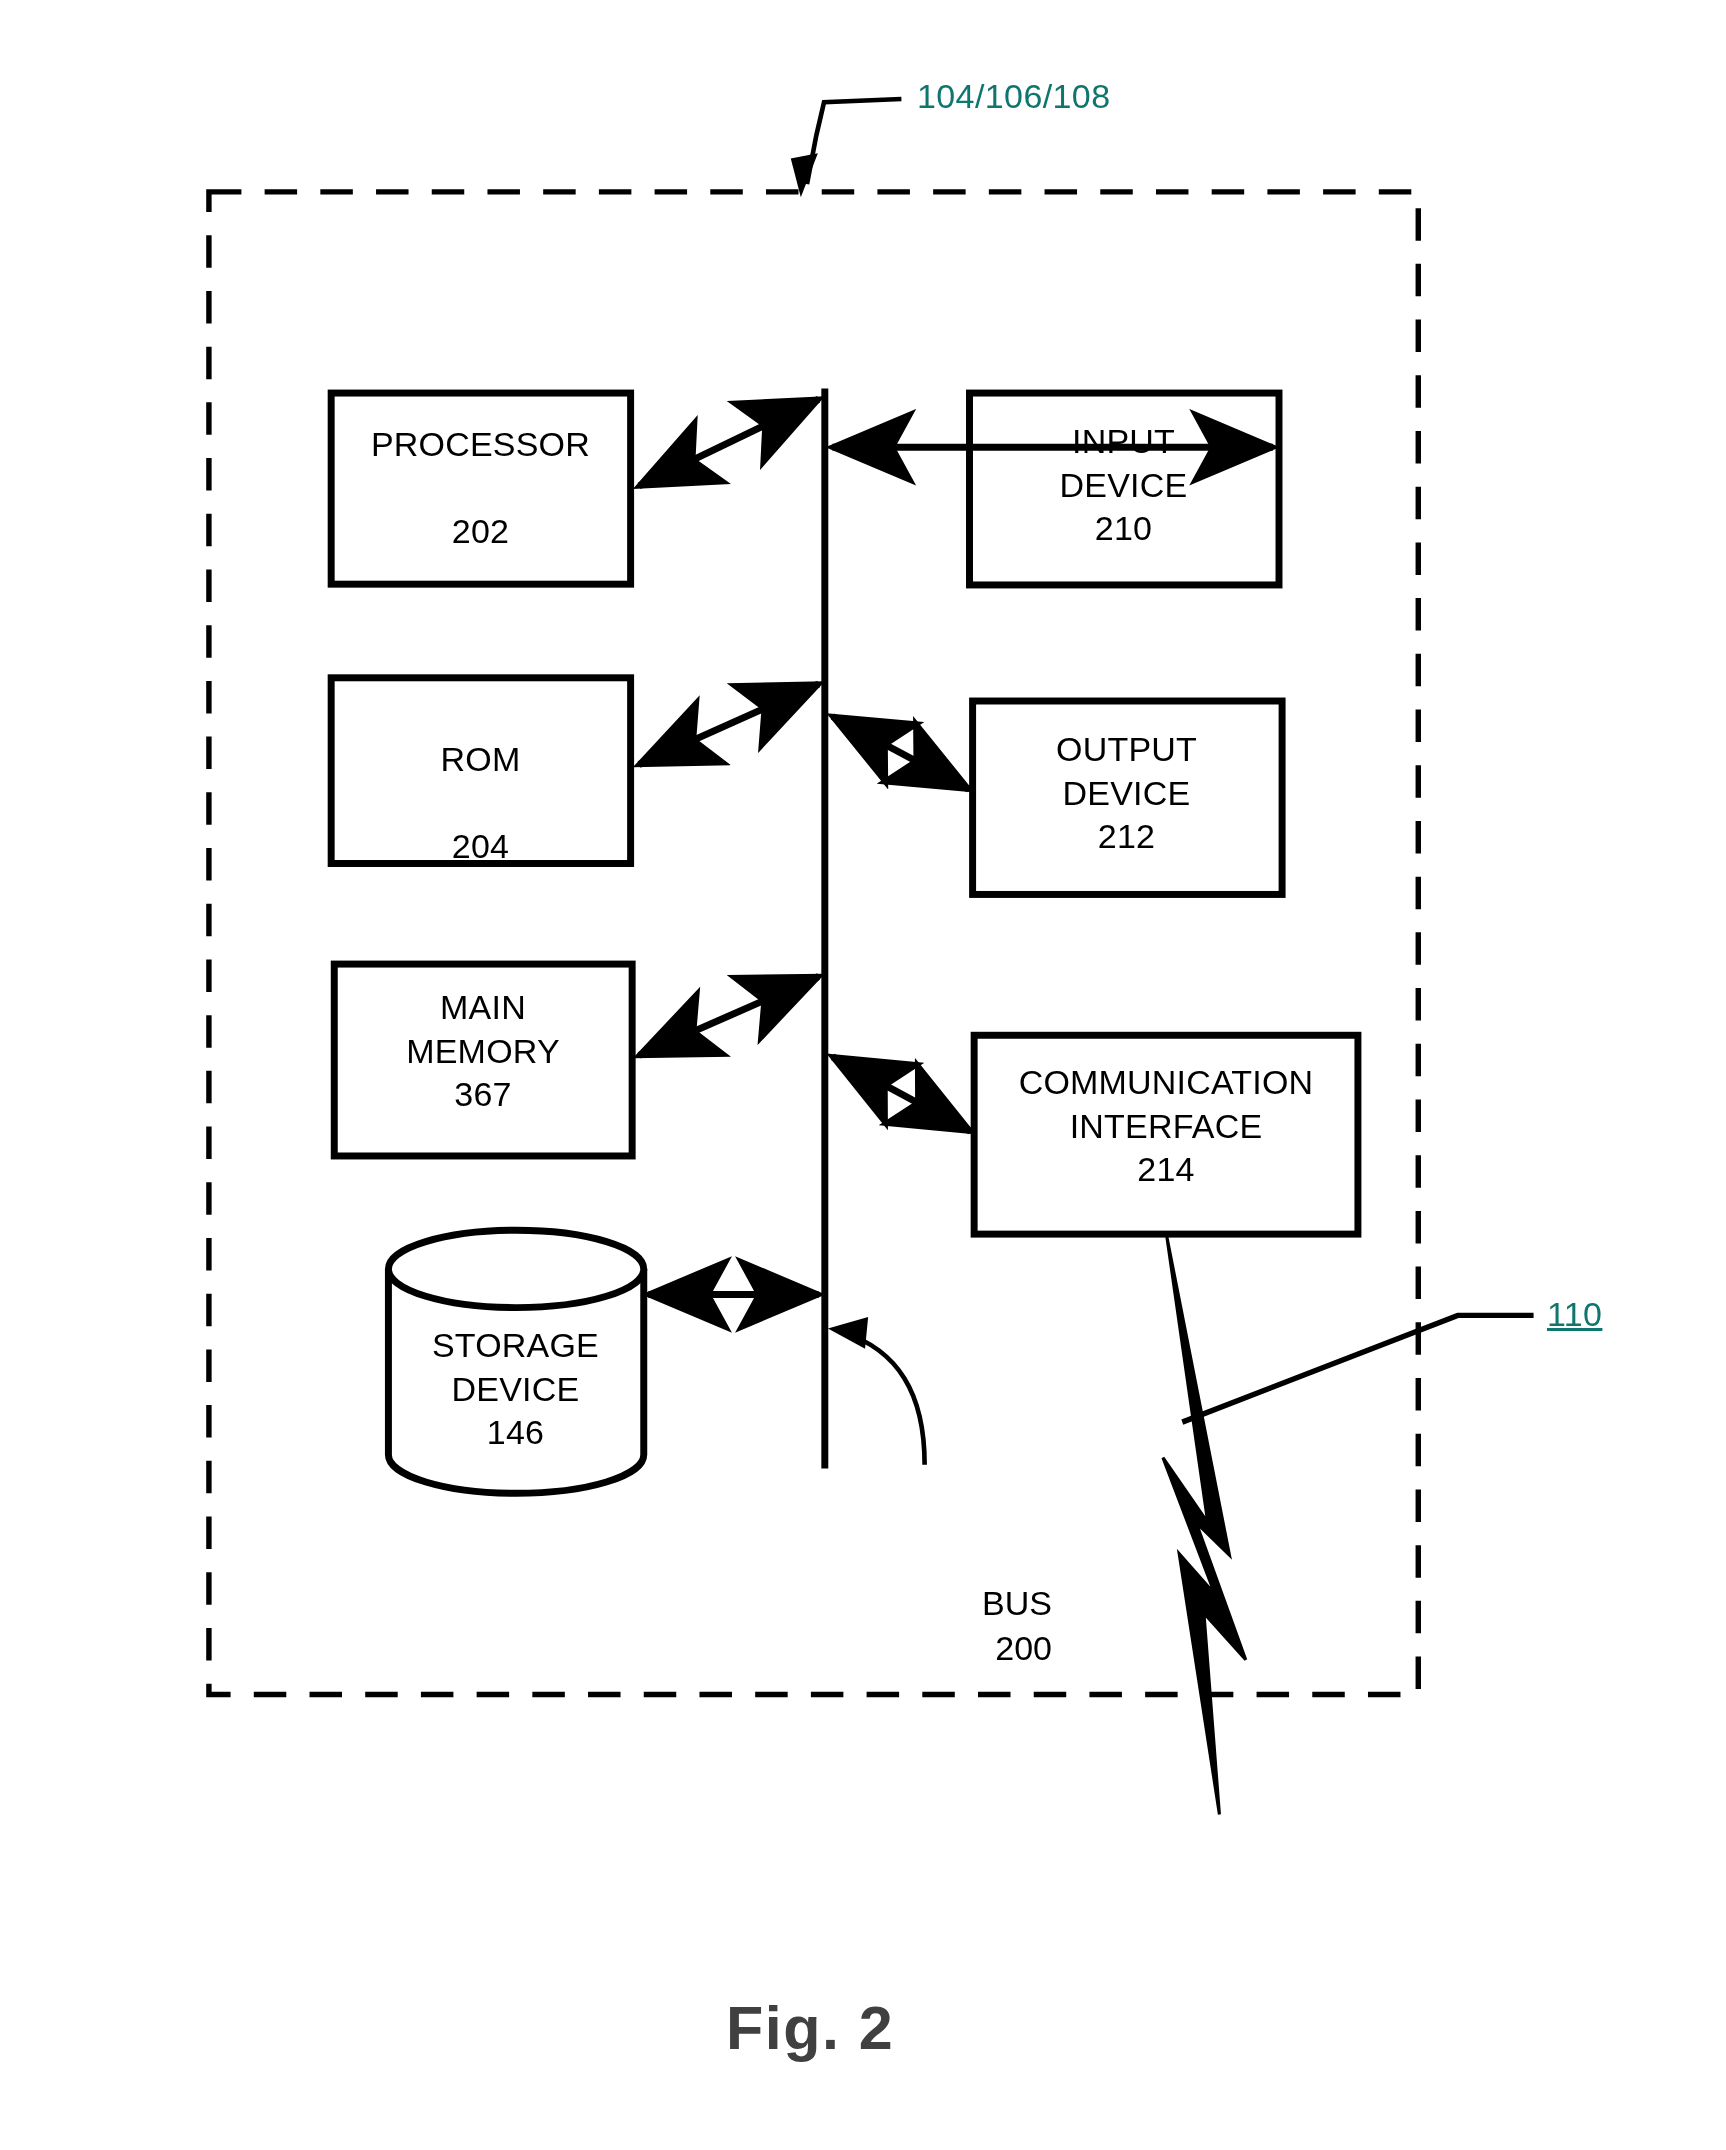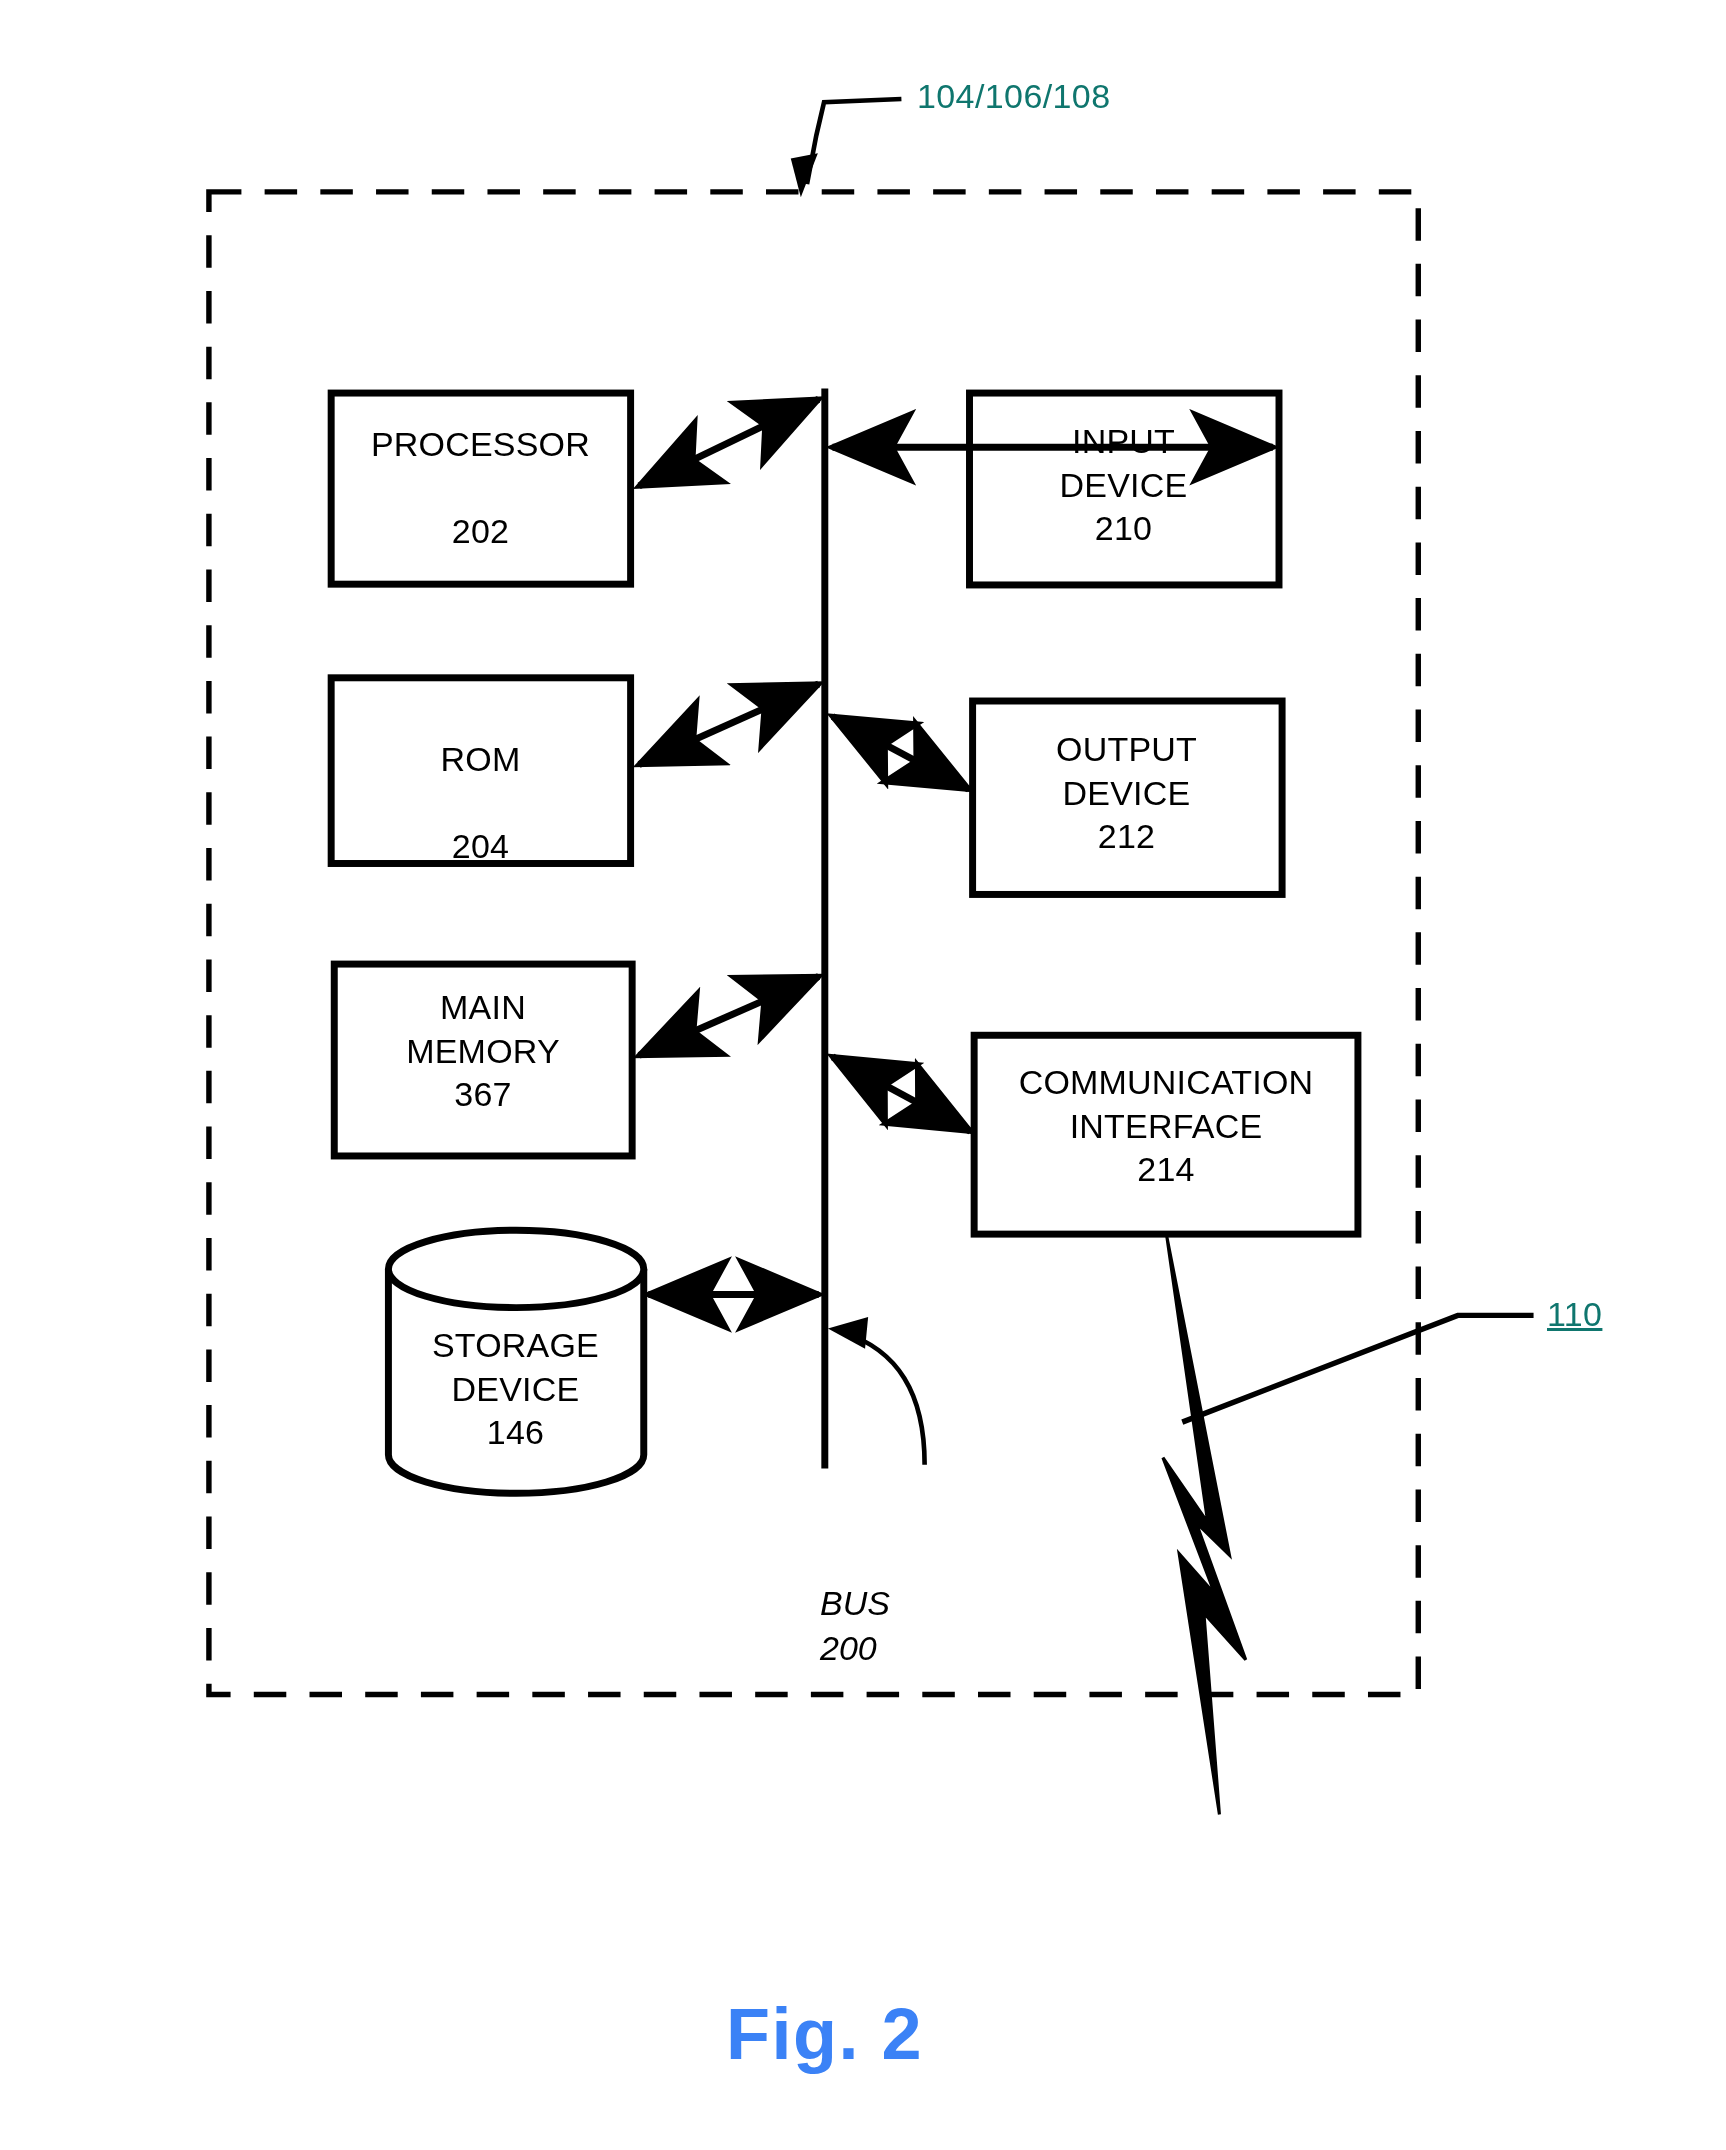--- a/index.html
+++ b/index.html
@@ -40,33 +40,32 @@
   }
   .ref-num {
     position: absolute;
     font-size: 34px;
     letter-spacing: 0.4px;
     color: #0f766e;
     white-space: nowrap;
   }
   .bus-label {
     position: absolute;
-    text-align: left;
+    text-align: right;
     font-size: 34px;
     line-height: 1.32;
     white-space: pre-line;
     color: #000000;
-    font-style: italic;
   }
   .fig-caption {
     position: absolute;
-    font-size: 72px;
+    font-size: 61px;
     font-weight: bold;
     letter-spacing: 1.5px;
-    color: #3b82f6;
+    color: #404040;
     white-space: nowrap;
   }
 </style>
 </head>
 <body>
 
 <div id="figure-root">
 
   <svg id="figure-svg" viewBox="0 0 2232 2780">
     <defs>

